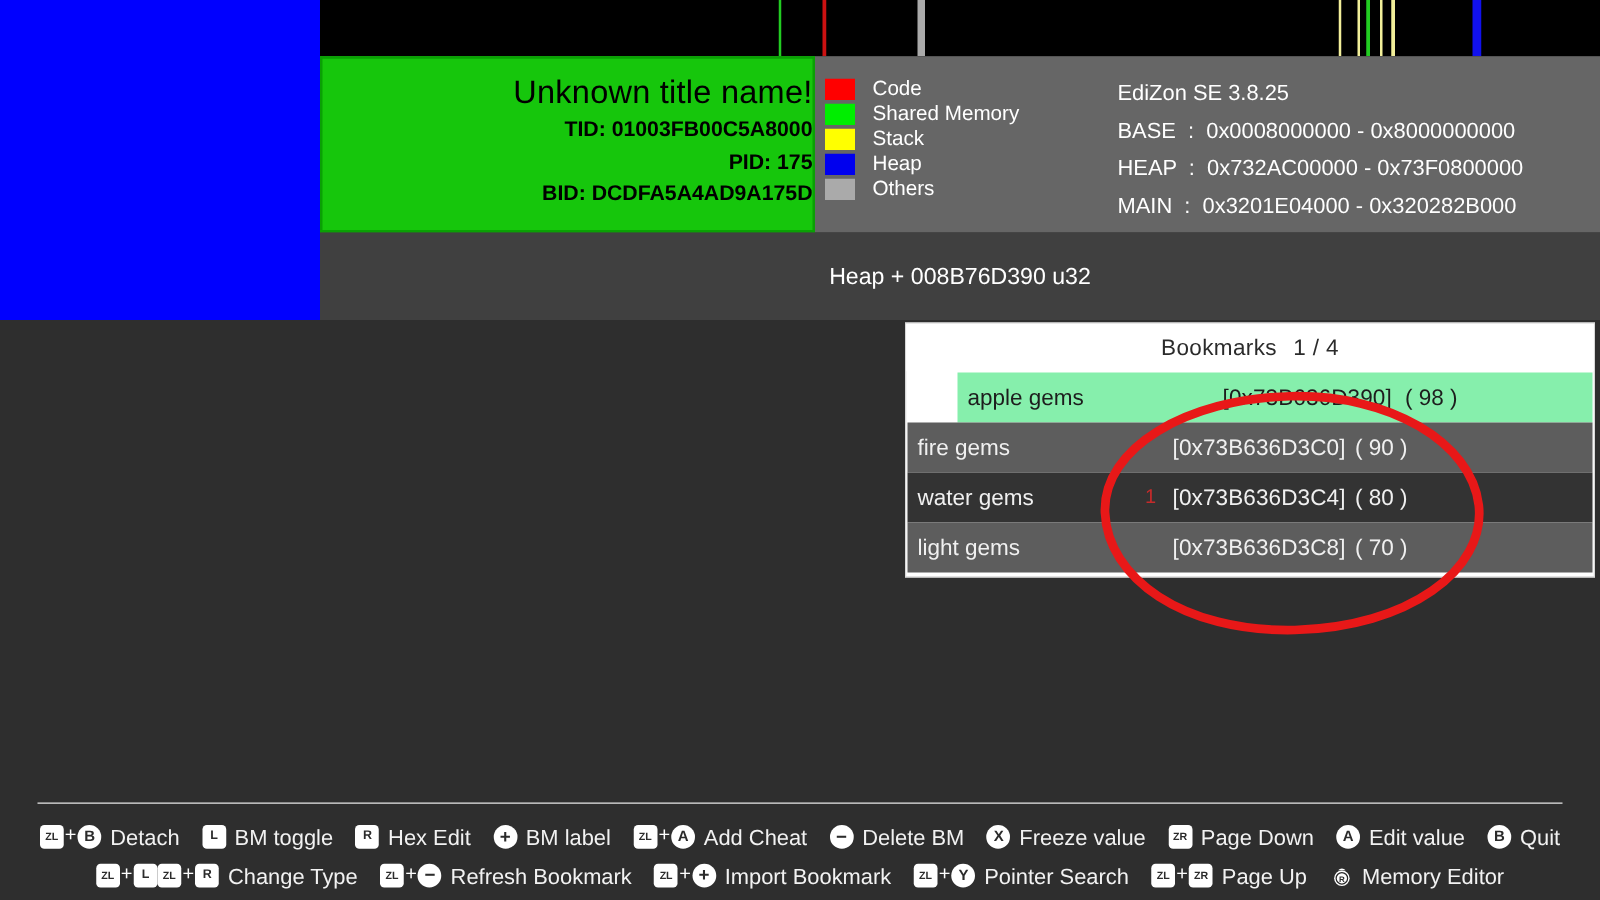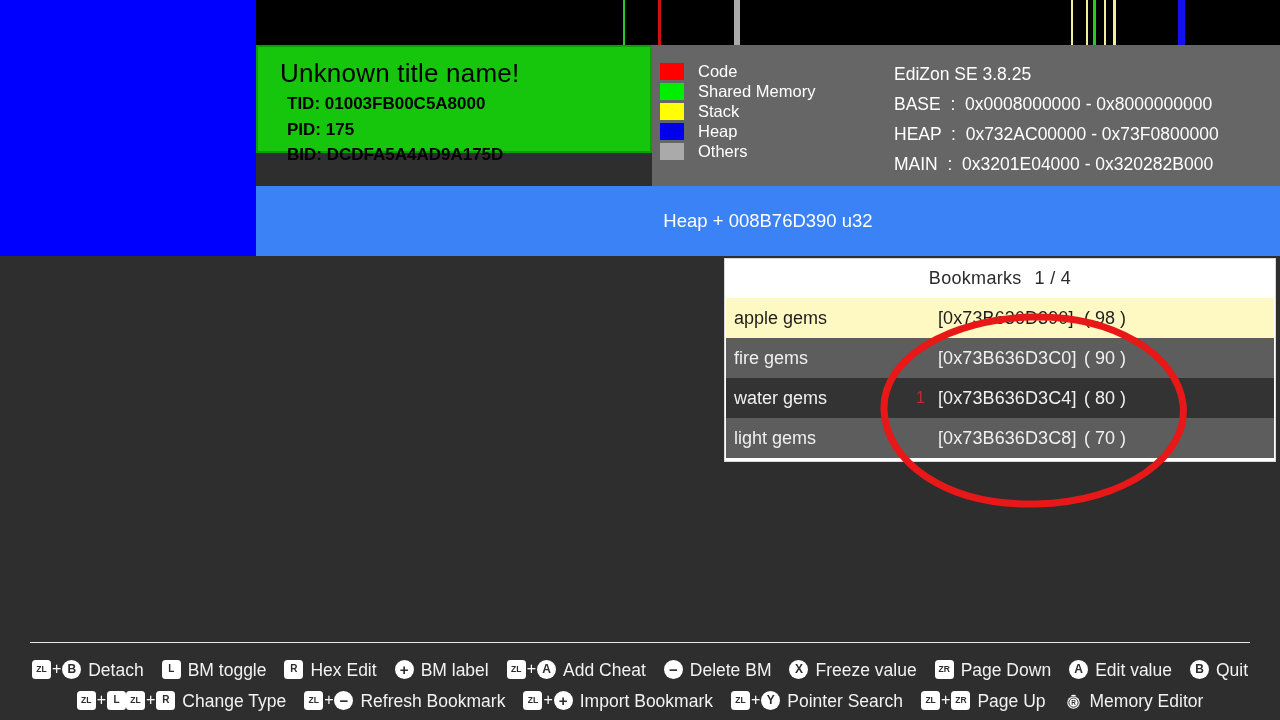--- a/index.html
+++ b/index.html
@@ -21,25 +21,26 @@
 
   
   #mem-map {
     position:absolute; left:256px; top:0; width:1024px; height:45px;
     background:#000000; overflow:hidden;
   }
   .mm-stripe { position:absolute; top:0; height:45px; }
 
   
   #title-card {
-    position:absolute; left:256px; top:45px; width:396px; height:108px;
+    position:absolute; left:256px; top:45px; width:396px; height:141px;
     background:#16c60c;
     border:2px solid #0aa004;
     color:#000000;
     padding:9px 0 0 22px;
+    text-align:right;
   }
   #title-card .main-title {
     font-size:26px; font-weight:400; letter-spacing:.2px; line-height:34px;
   }
   #title-card .sub {
     font-size:17px; line-height:22.5px; padding-left:7px; margin-top:3px;font-weight:bold;
   }
 
   
   #legend {
@@ -53,21 +54,21 @@
   
   #info-panel {
     position:absolute; left:892px; top:45px; width:388px; height:141px;
     background:#666666; padding:14px 0 0 2px;
   }
   .info-line { font-size:17.5px; line-height:30px; color:#ffffff; white-space:pre; }
 
   
   #addr-bar {
     position:absolute; left:256px; top:186px; width:1024px; height:70px;
-    background:#3b82f6;
+    background:#404040;
     display:flex; align-items:center; justify-content:center;
   }
   #addr-bar .addr-text { font-size:18.5px; color:#ffffff; }
 
   
   #bookmarks {
     position:absolute; left:724px; top:258px; width:552px; height:204px;
     background:#ffffff;
     border:1px solid #d8d8d8;
   }
@@ -75,21 +76,21 @@
     height:38px; background:#ffffff; color:#2b2b2b;
     display:flex; align-items:center; justify-content:center;
     font-size:18px; letter-spacing:.3px;
   }
   #bm-header .bm-count { margin-left:13px; }
   #bm-list { position:absolute; left:1px; top:39px; width:548px; }
   .bm-row {
     height:40px; display:flex; align-items:center;
     font-size:18px; position:relative;
   }
-  .bm-row.sel   { background:#fef9c3; color:#1d1d1d; }
+  .bm-row.sel   { background:#86efac; color:#1d1d1d;margin-left:40px; }
   .bm-row.alt-a { background:#5d5d5d; color:#f0f0f0; }
   .bm-row.alt-b { background:#333333; color:#f0f0f0; }
   .bm-name   { position:absolute; left:8px; }
   .bm-freeze { position:absolute; left:190px; color:#c42b2b; font-size:16px; }
   .bm-addr   { position:absolute; left:212px; letter-spacing:.1px; }
   .bm-val    { position:absolute; left:358px; }
 
   
   #annotation {
     position:absolute; left:880px; top:312px; width:310px; height:196px;

